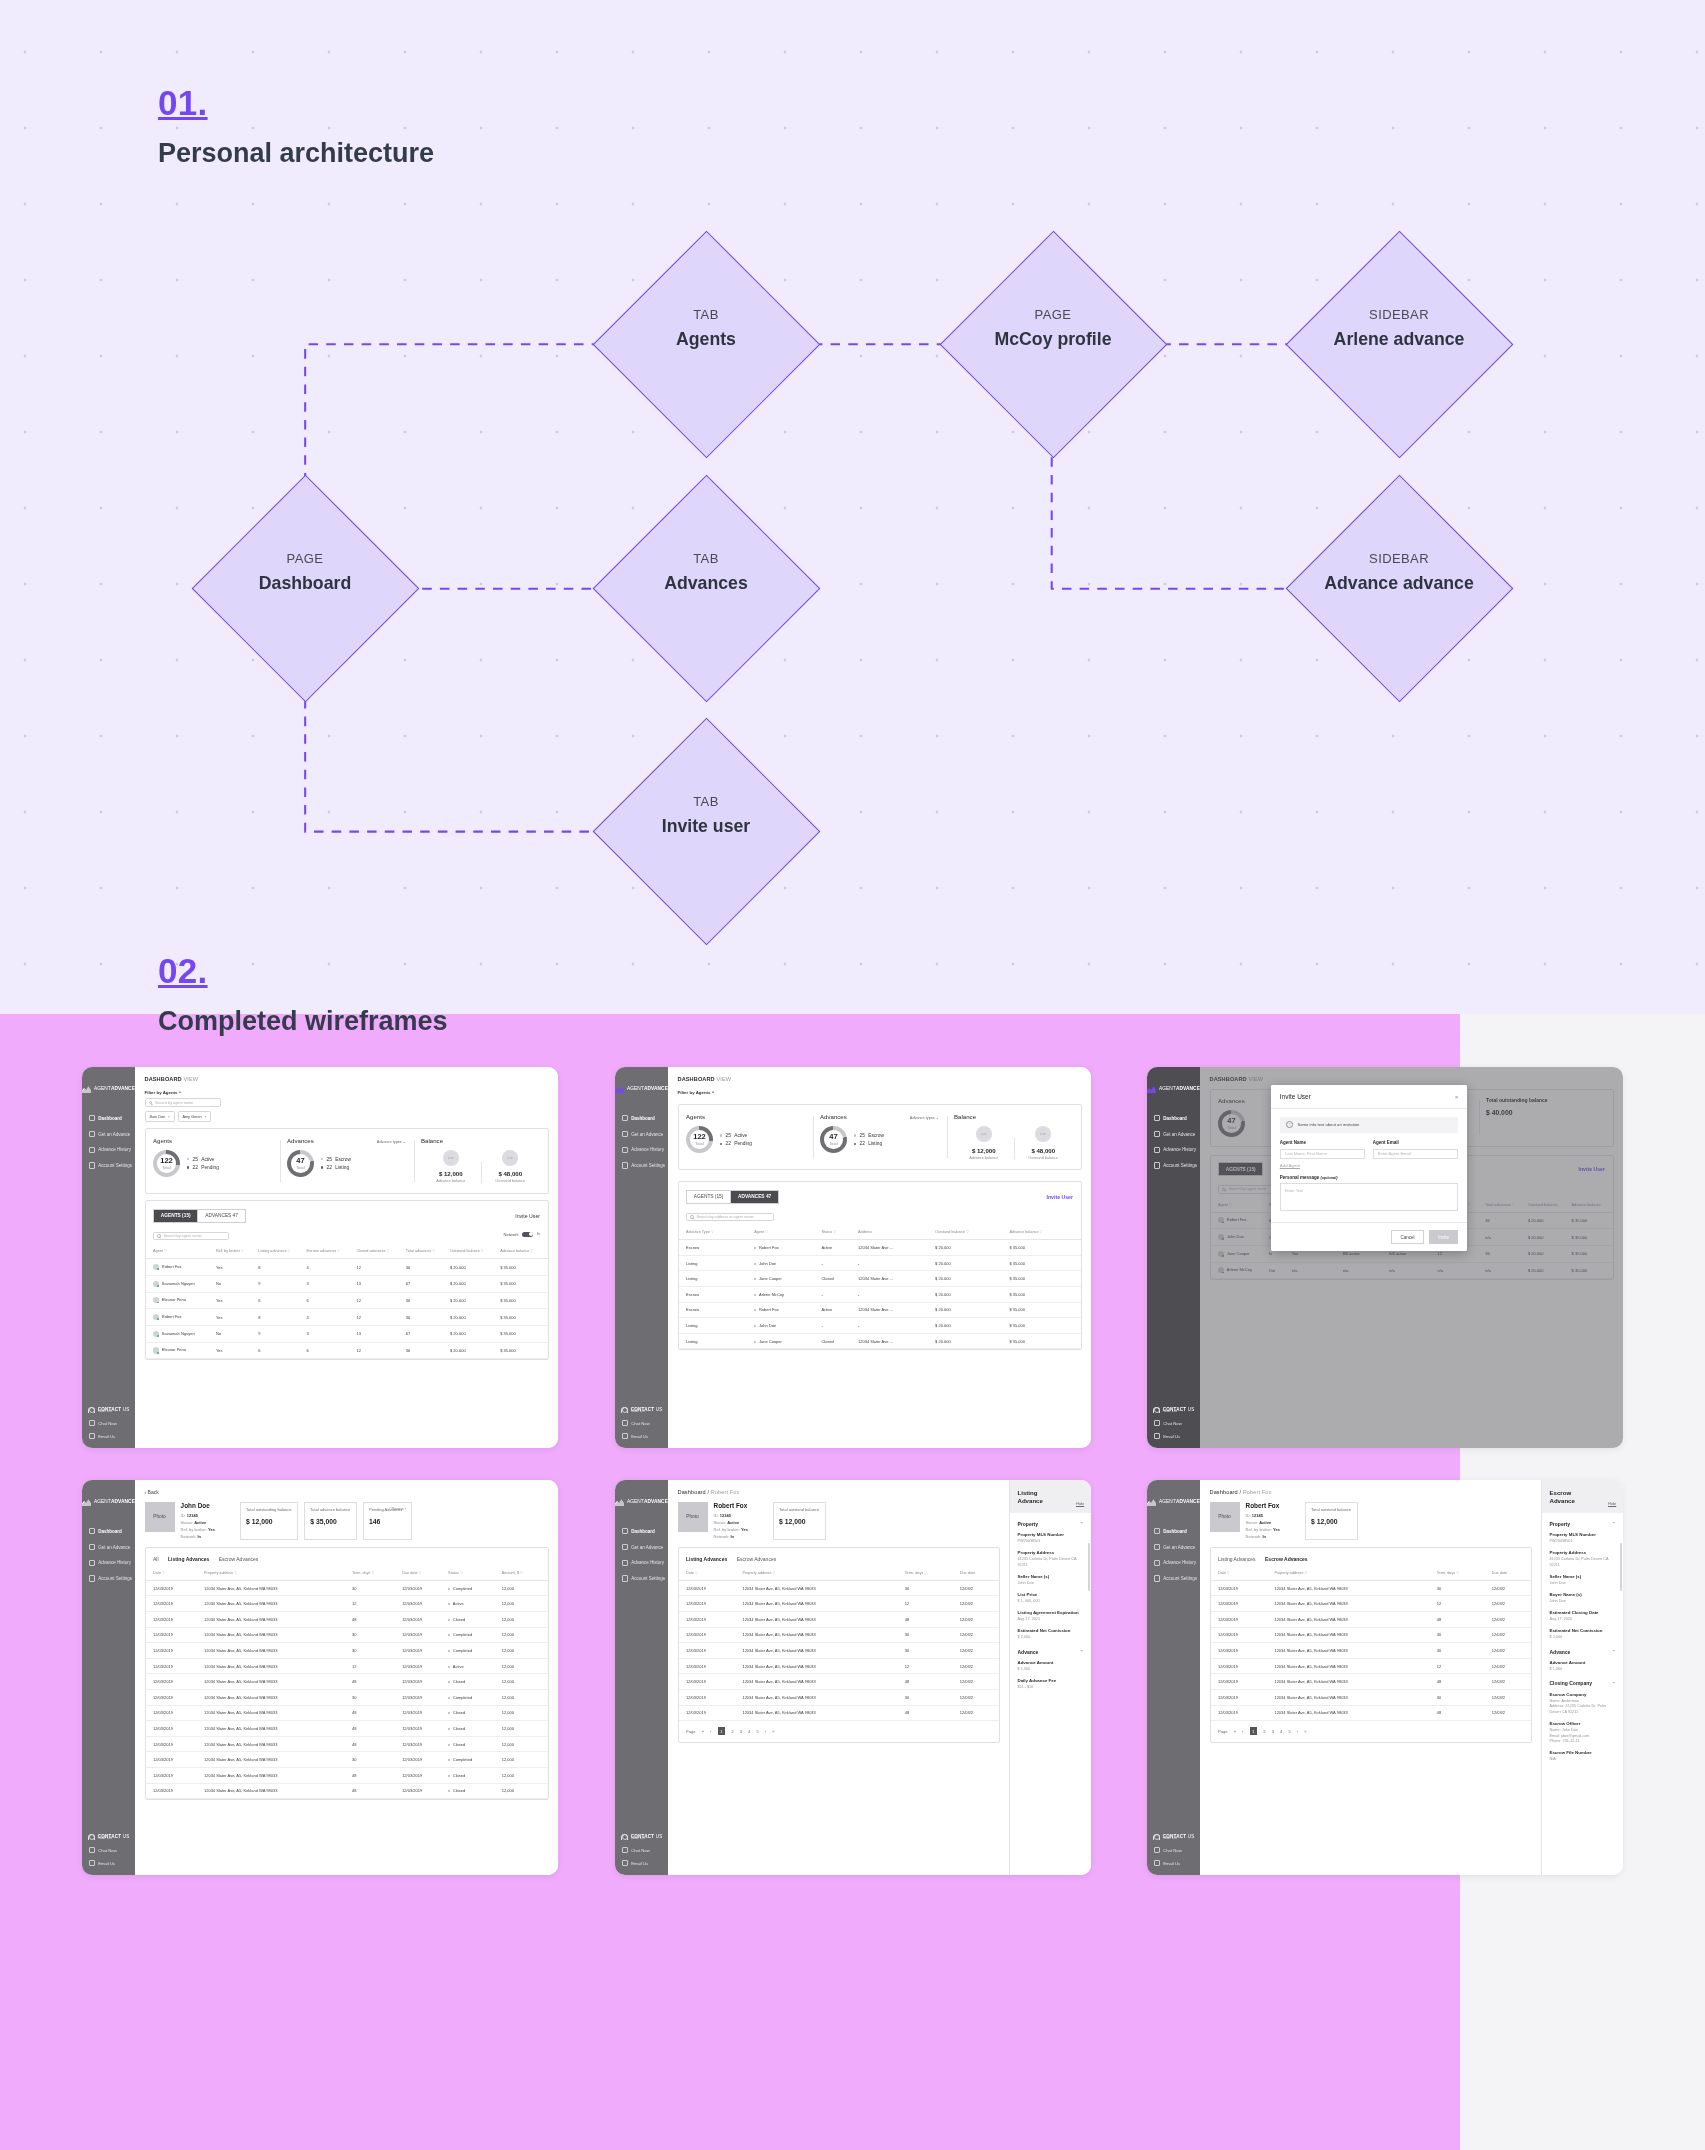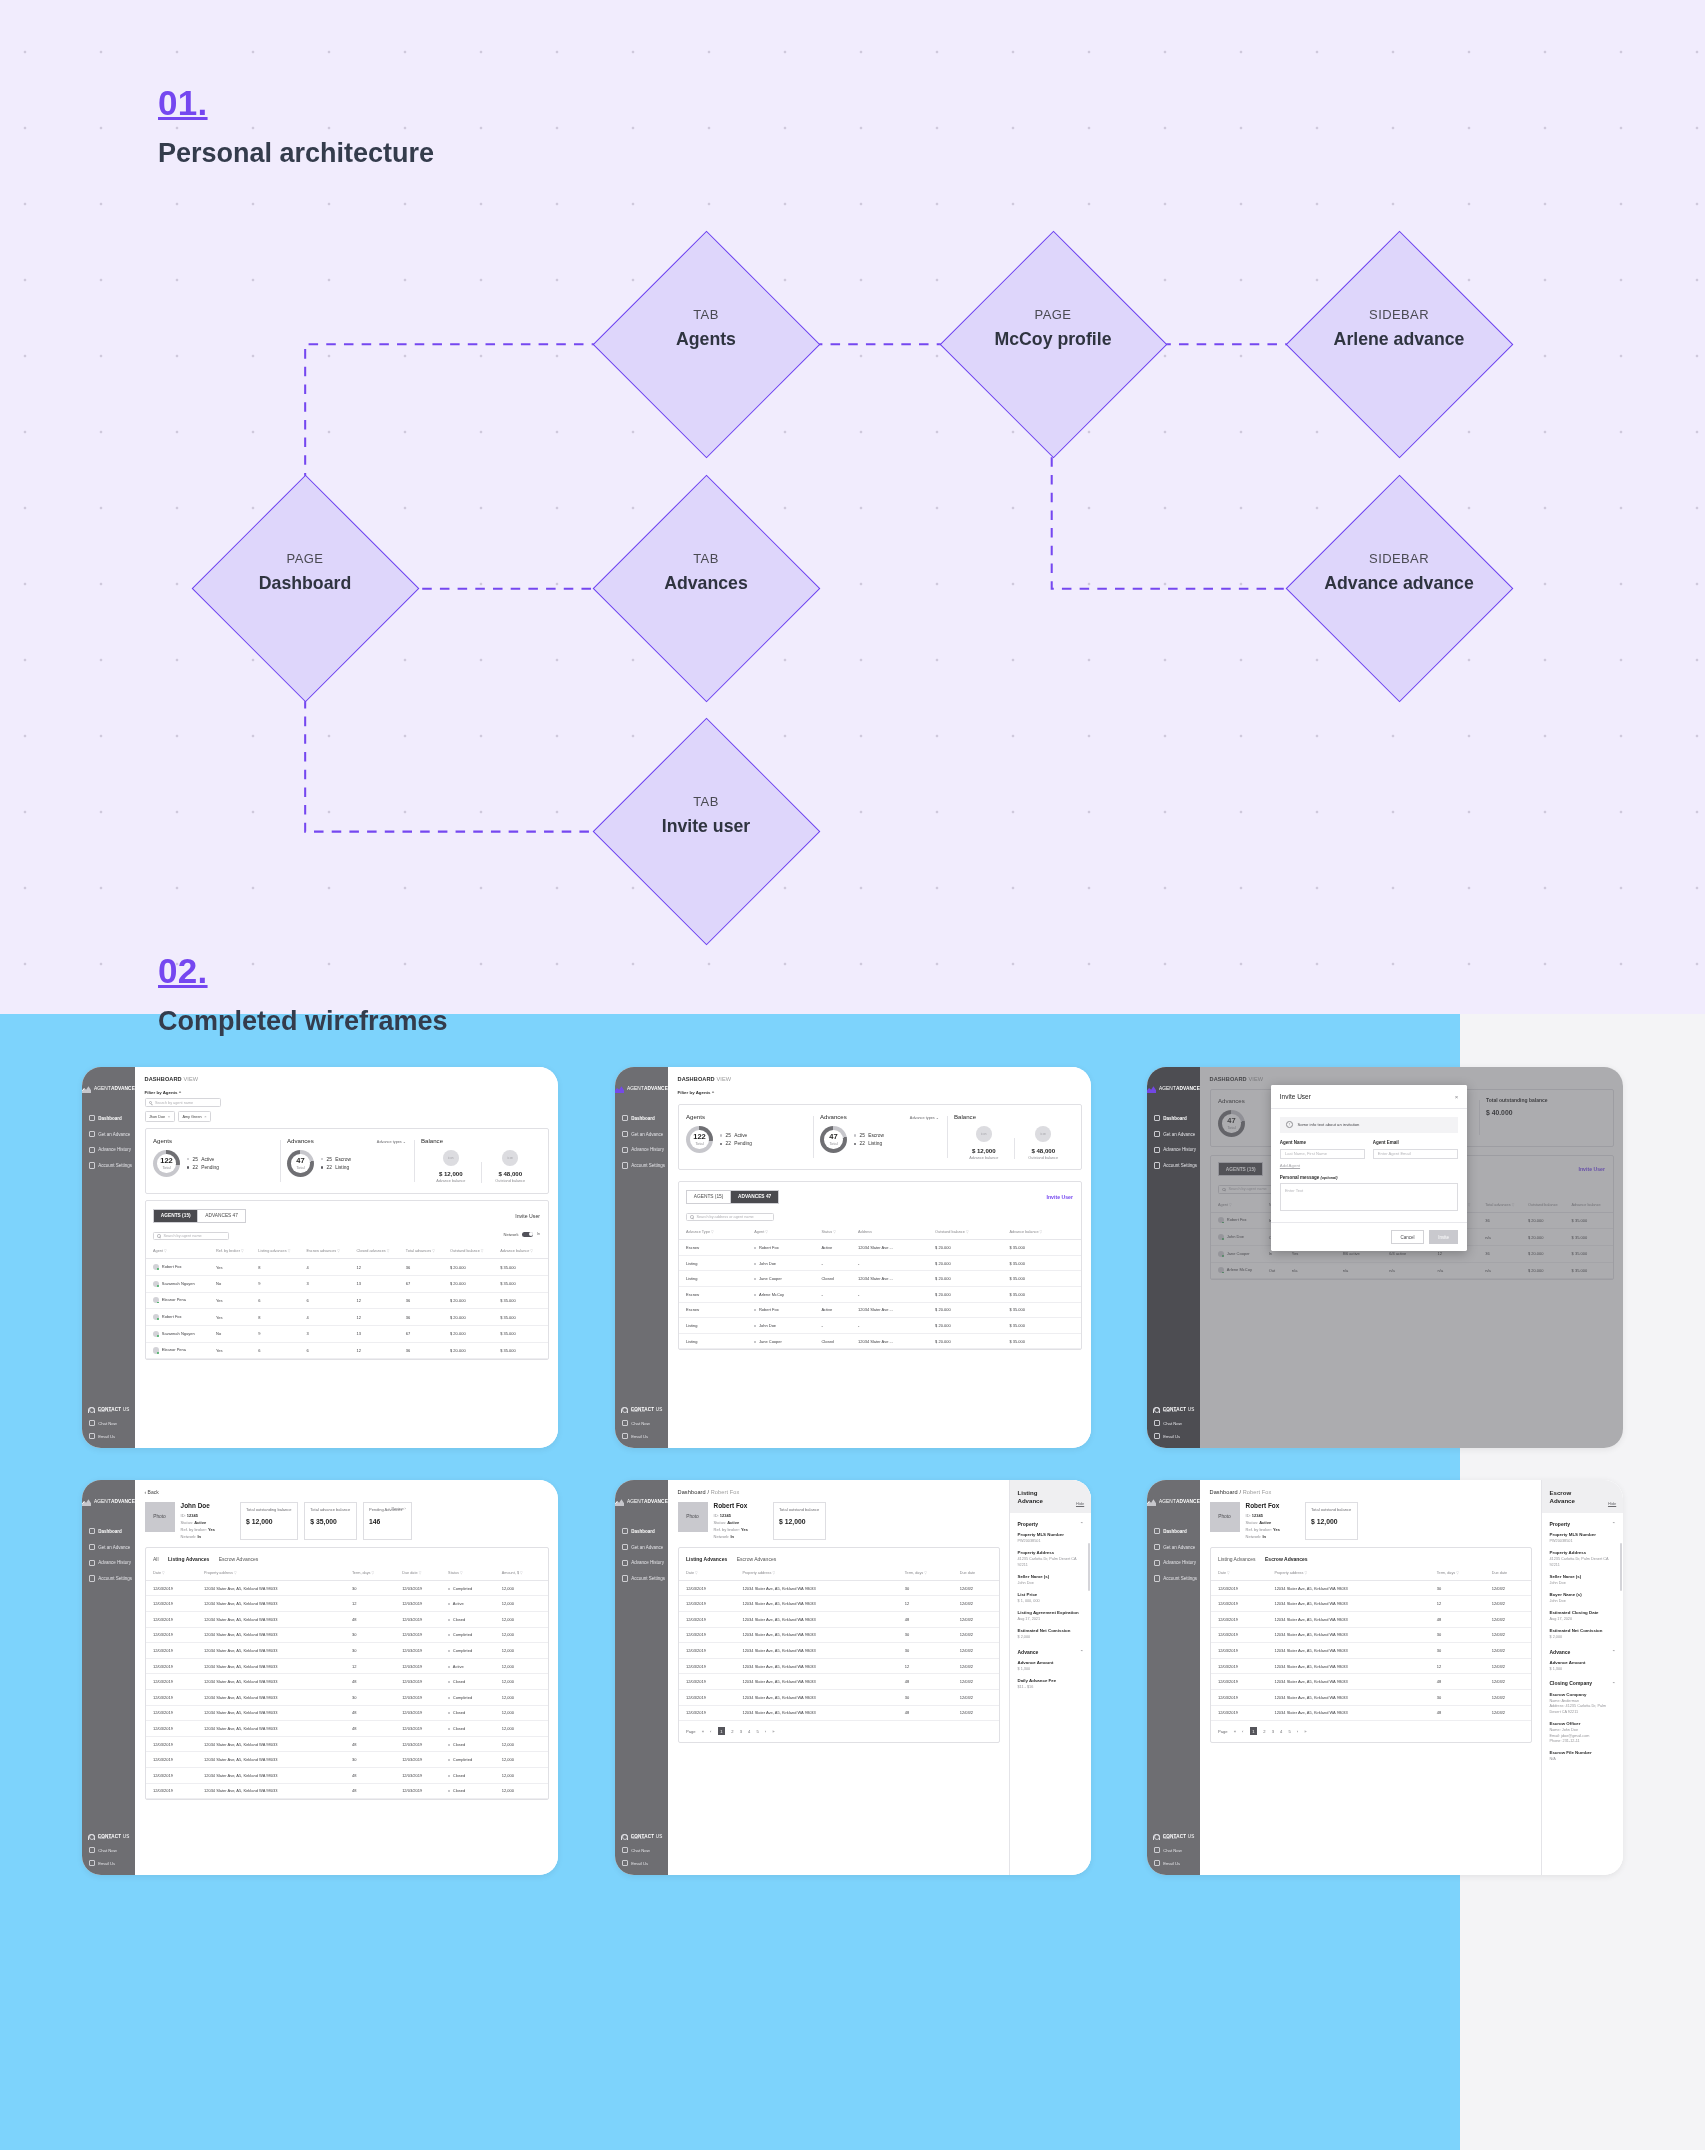--- a/index.html
+++ b/index.html
@@ -56,28 +56,28 @@
   }
   .node-name {
     font-size: 17.7px; font-weight: bold; color: #2f3440;
     margin-top: 9.5px; line-height: 1;
   }
 
   
   .sec-wire {
     position: relative;
     width: 1460px; height: 1137px;
-    background: #7dd3fc;
+    background: #f0abfc;
   }
   .sec-head2 { position: absolute; left: 158px; top: 1087px; }
 
   .card {
     position: absolute;
     background: #fff;
-    border-radius: 19px;
+    border-radius: 10px;
     overflow: hidden;
     box-shadow: 0 1.4px 6.8px rgba(0,0,0,.07);
     display: flex;
     font-size: 6.1px;
     color: #3a3a3a;
   }
 
   
   .sb {
     width: 53px; flex: none;

